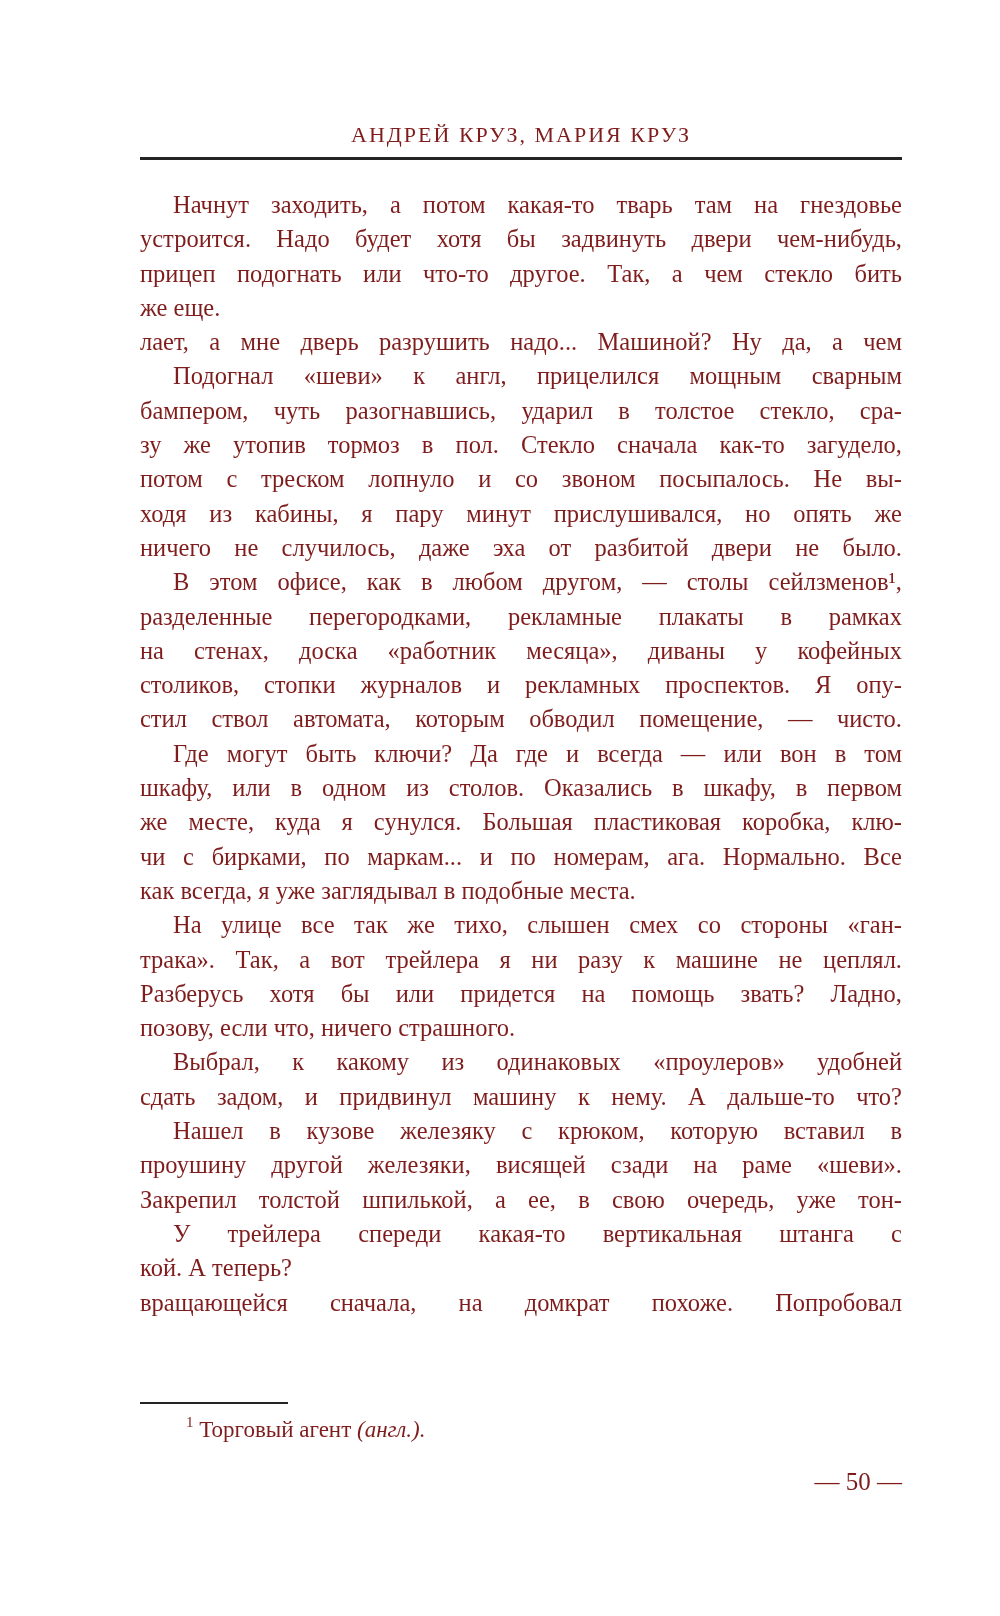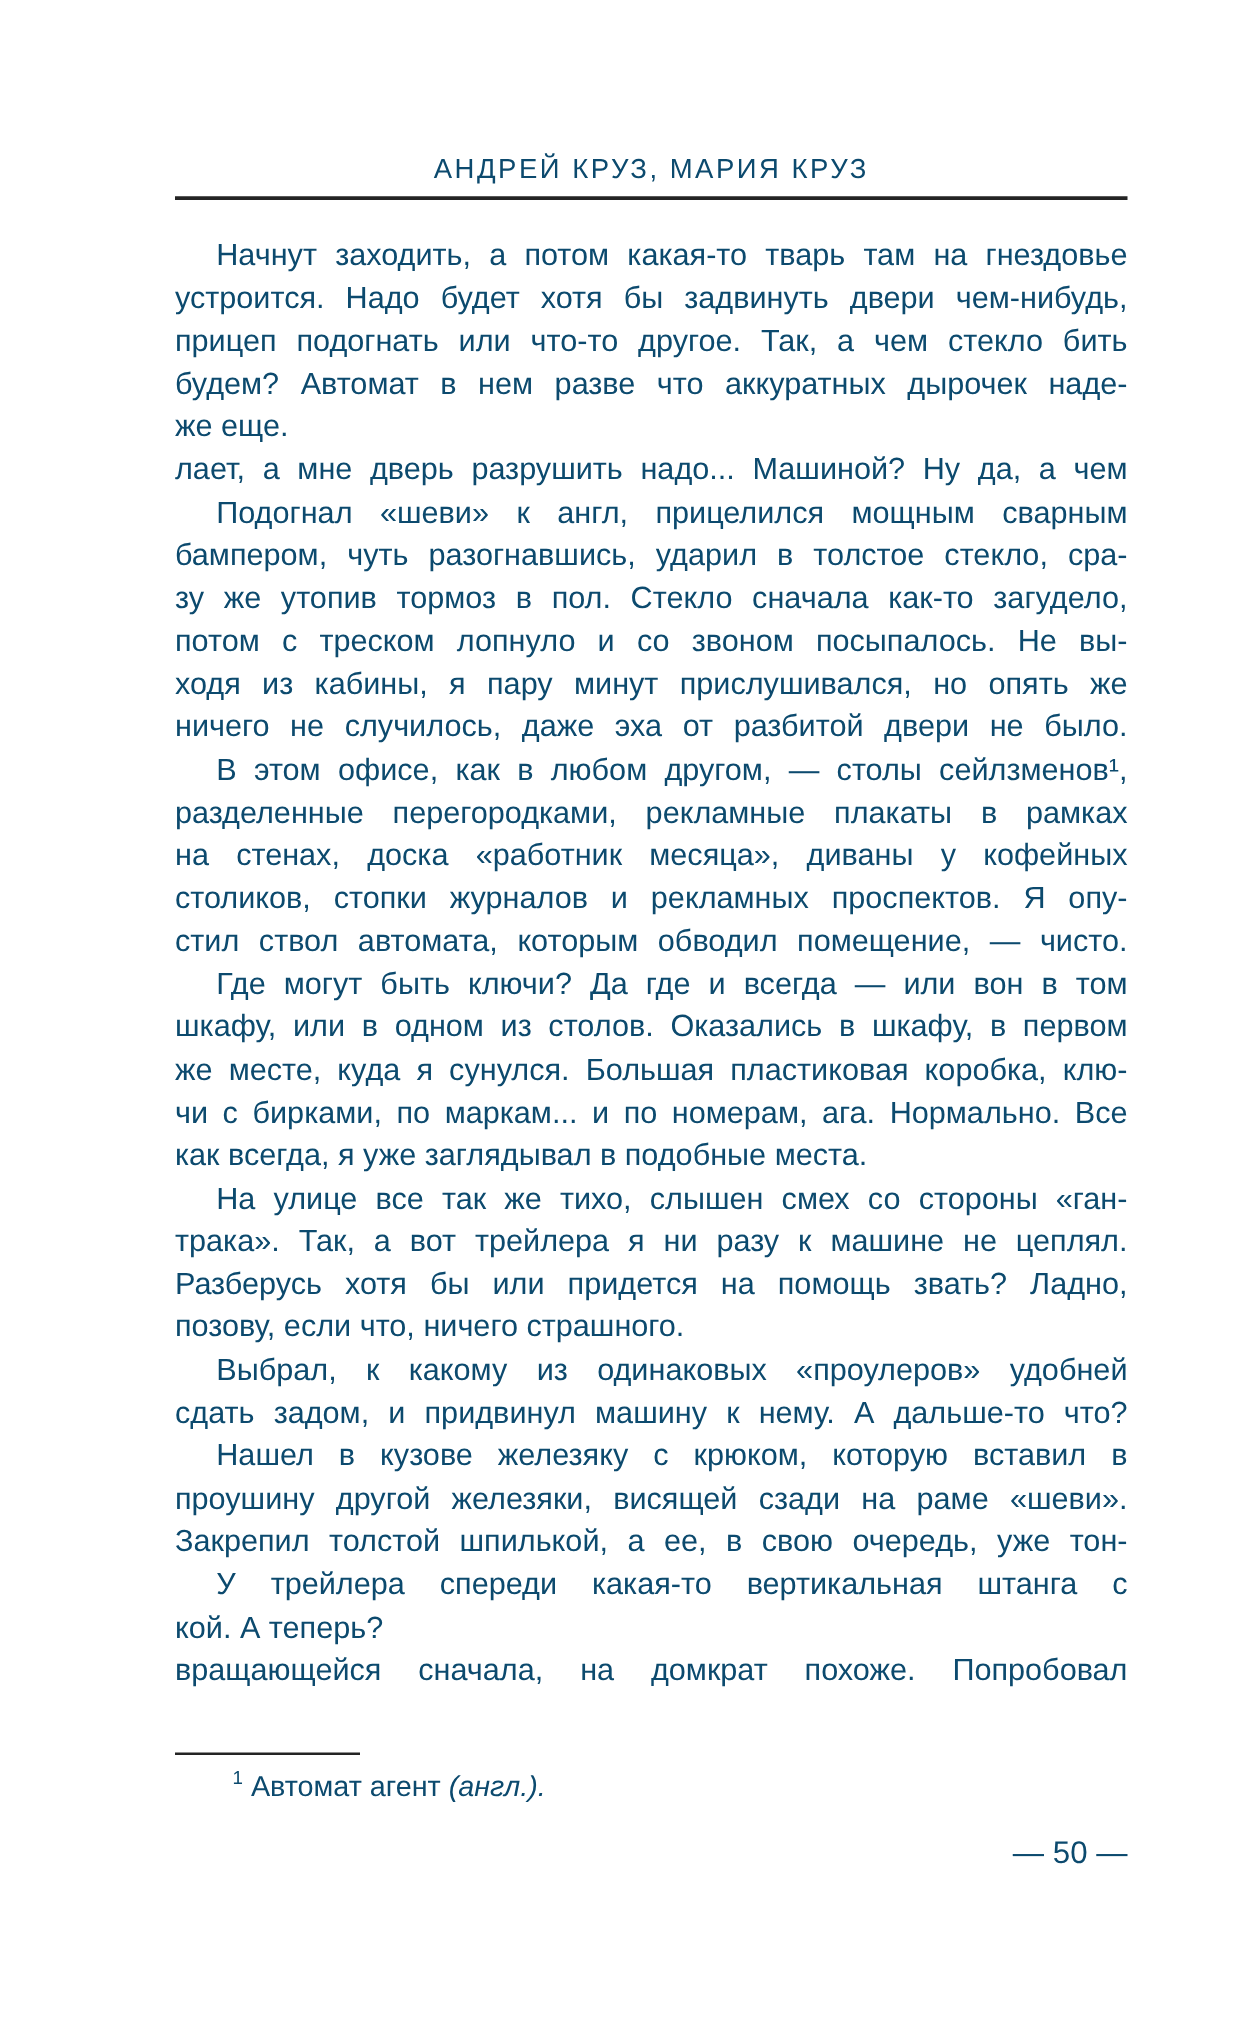--- a/index.html
+++ b/index.html
@@ -1,22 +1,22 @@
 <!DOCTYPE html>
 <html lang="ru"><head>
 <meta charset="utf-8">
 <style>
   html, body { margin: 0; padding: 0; background: #e8e8e8; }
   .page {
     position: relative;
     width: 1000px;
     height: 1616px;
     background: #ffffff;
-    color: #0c4a6e;
-    font-family: Liberation Sans, sans-serif;
+    color: #7f1d1d;
+    font-family: Liberation Serif, serif;
     overflow: hidden;
   }
   .running-header {
     position: absolute;
     left: 140px; top: 122px; width: 762px;
     text-align: center;
     font-size: 22px;
     letter-spacing: 2px;
     white-space: nowrap;
   }
@@ -72,21 +72,20 @@
 <div class="page">
 
   <div class="running-header">АНДРЕЙ КРУЗ, МАРИЯ КРУЗ</div>
 
   <div class="header-rule"></div>
 
   <div class="body-text">
       <div class="line first">Начнут заходить, а потом какая-то тварь там на гнездовье</div>
       <div class="line">устроится. Надо будет хотя бы задвинуть двери чем-нибудь,</div>
       <div class="line">прицеп подогнать или что-то другое. Так, а чем стекло бить</div>
-      <div class="line">будем? Автомат в нем разве что аккуратных дырочек наде-</div>
       <div class="line short">же еще.</div>
       <div class="line">лает, а мне дверь разрушить надо... Машиной? Ну да, а чем</div>
       <div class="line first">Подогнал «шеви» к англ, прицелился мощным сварным</div>
       <div class="line">бампером, чуть разогнавшись, ударил в толстое стекло, сра-</div>
       <div class="line">зу же утопив тормоз в пол. Стекло сначала как-то загудело,</div>
       <div class="line">потом с треском лопнуло и со звоном посыпалось. Не вы-</div>
       <div class="line">ходя из кабины, я пару минут прислушивался, но опять же</div>
       <div class="line">ничего не случилось, даже эха от разбитой двери не было.</div>
       <div class="line first">В этом офисе, как в любом другом, — столы сейлзменов¹,</div>
       <div class="line">разделенные перегородками, рекламные плакаты в рамках</div>
@@ -107,17 +106,17 @@
       <div class="line first">Нашел в кузове железяку с крюком, которую вставил в</div>
       <div class="line">проушину другой железяки, висящей сзади на раме «шеви».</div>
       <div class="line">Закрепил толстой шпилькой, а ее, в свою очередь, уже тон-</div>
       <div class="line first">У трейлера спереди какая-то вертикальная штанга с</div>
       <div class="line short">кой. А теперь?</div>
       <div class="line">вращающейся сначала, на домкрат похоже. Попробовал</div>
     </div>
 
   <div class="footnote-rule"></div>
 
-  <div class="footnote"><sup>1</sup><span> Автомат агент </span><span class="italic">(англ.).</span></div>
+  <div class="footnote"><sup>1</sup><span> Торговый агент </span><span class="italic">(англ.).</span></div>
 
   <div class="page-number">— 50 —</div>
 
 </div>
 
 </body></html>

